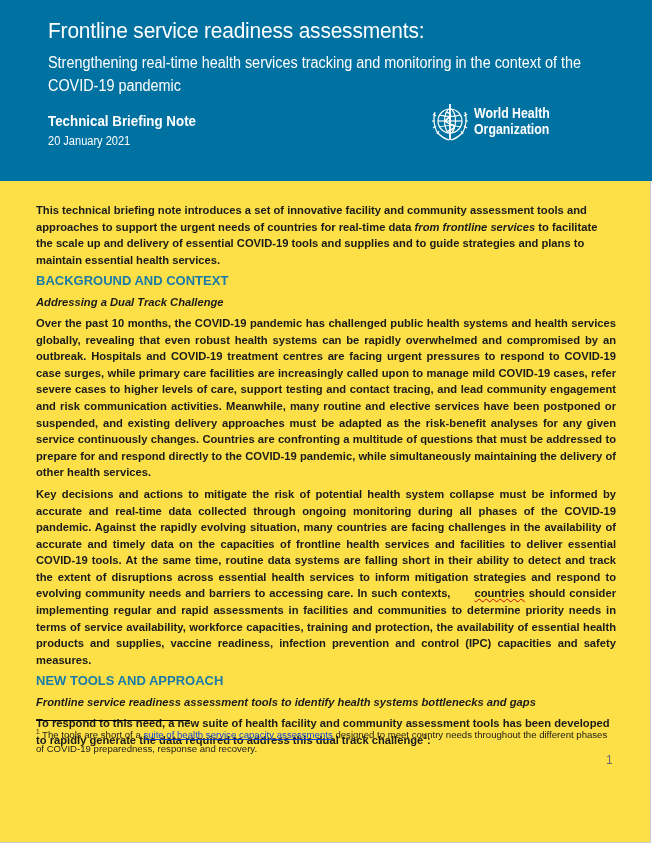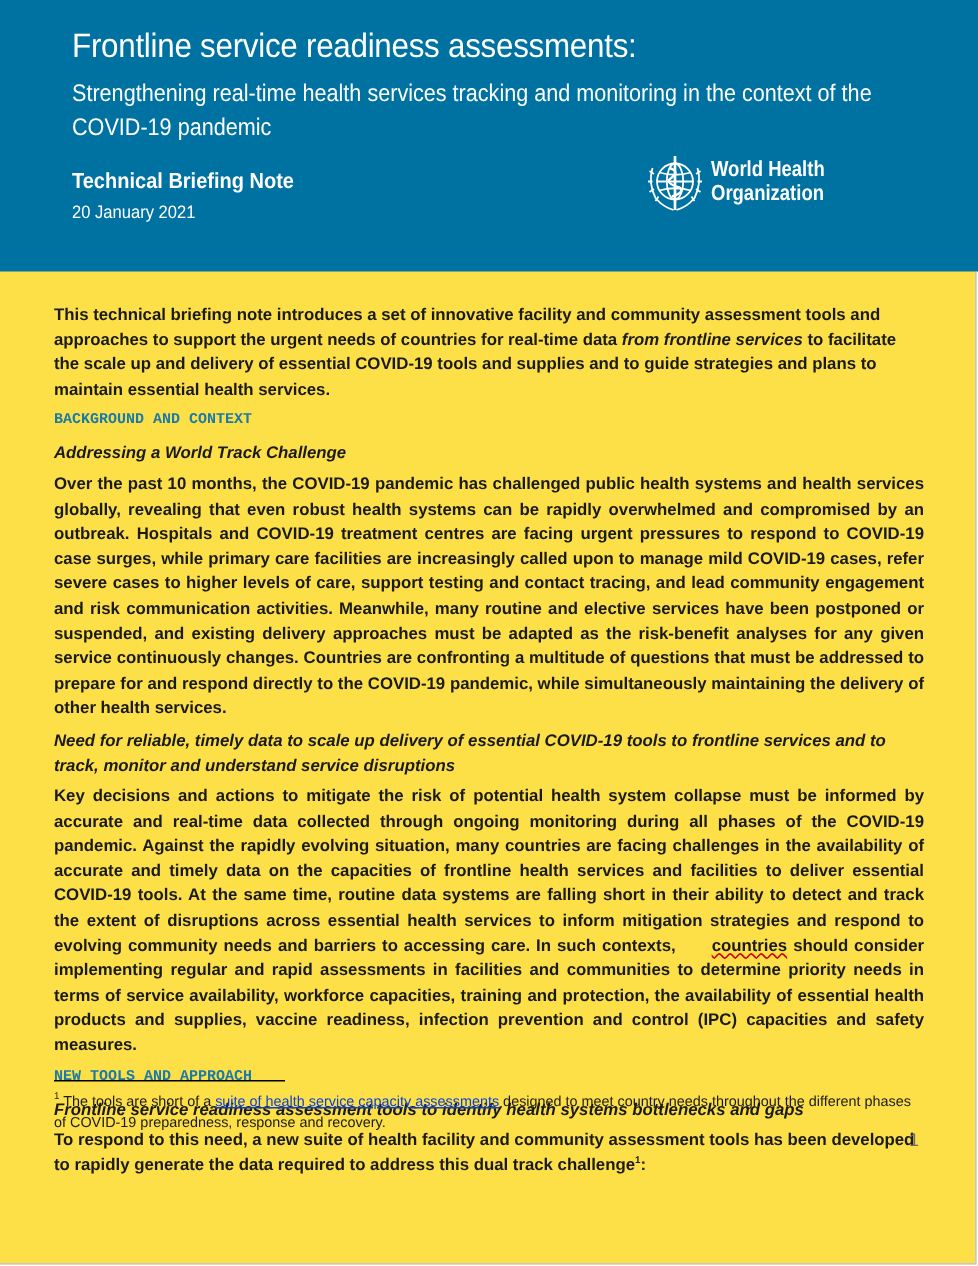--- a/index.html
+++ b/index.html
@@ -35,21 +35,21 @@
   .who-emblem { position: absolute; left: 0; top: 0; width: 40px; height: 44px; }
   .who-text {
     position: absolute; left: 44px; top: 5px; font-size: 14.5px; line-height: 16px; font-weight: bold;
     transform: scaleX(0.85); transform-origin: left top; white-space: nowrap; color:#fff;
   }
   .content { position: absolute; left: 36px; top: 202px; width: 580px; color: #1a1a1a; }
   p { margin: 0; font-size: 11.2px; line-height: 16.6px; font-weight: bold; }
   .justify { text-align: justify; }
   .intro { margin-bottom: 5px; }
   .h1 {
-    color: #1a7aa8; font-weight: bold; font-size: 10px; line-height: 16px; margin: 0 0 5px 0; font-family: Liberation Mono, monospace;
+    color: #1a7aa8; font-weight: bold; font-size: 13px; line-height: 16px; margin: 0 0 5px 0;
   }
   .h2 {
     font-weight: bold; font-style: italic; font-size: 11.2px; line-height: 16.6px; margin: 0 0 4px 0;
   }
   .para { margin-bottom: 5px; }
   .squiggle { text-decoration: underline wavy #d00000; text-decoration-thickness: 1px; margin-left: 20px; }
   .footnote-rule { position: absolute; left: 36px; top: 720px; width: 154px; height: 1px; background: #000; }
   .footnote {
     position: absolute; left: 36px; top: 728px; width: 580px; font-size: 9.6px; line-height: 14px; color: #1a1a1a;
   }
@@ -89,24 +89,23 @@
         <div>World Health</div>
         <div>Organization</div>
       </div>
     </div>
   </div>
 
   <div class="content">
     <p class="intro"><span>This technical briefing note introduces a set of innovative facility and community assessment tools and approaches to support the urgent needs of countries for real-time data </span><em>from frontline services</em><span> to facilitate the scale up and delivery of essential COVID-19 tools and supplies and to guide strategies and plans to maintain essential health services.</span></p>
 
     <div class="h1">BACKGROUND AND CONTEXT</div>
-    <div class="h2">Addressing a World Track Challenge</div>
+    <div class="h2">Addressing a Dual Track Challenge</div>
     <p class="justify para">Over the past 10 months, the COVID-19 pandemic has challenged public health systems and health services globally, revealing that even robust health systems can be rapidly overwhelmed and compromised by an outbreak. Hospitals and COVID-19 treatment centres are facing urgent pressures to respond to COVID-19 case surges, while primary care facilities are increasingly called upon to manage mild COVID-19 cases, refer severe cases to higher levels of care, support testing and contact tracing, and lead community engagement and risk communication activities. Meanwhile, many routine and elective services have been postponed or suspended, and existing delivery approaches must be adapted as the risk-benefit analyses for any given service continuously changes. Countries are confronting a multitude of questions that must be addressed to prepare for and respond directly to the COVID-19 pandemic, while simultaneously maintaining the delivery of other health services.</p>
 
-    <div class="h2">Need for reliable, timely data to scale up delivery of essential COVID-19 tools to frontline services and to track, monitor and understand service disruptions</div>
     <p class="justify para"><span>Key decisions and actions to mitigate the risk of potential health system collapse must be informed by accurate and real-time data collected through ongoing monitoring during all phases of the COVID-19 pandemic. Against the rapidly evolving situation, many countries are facing challenges in the availability of accurate and timely data on the capacities of frontline health services and facilities to deliver essential COVID-19 tools. At the same time, routine data systems are falling short in their ability to detect and track the extent of disruptions across essential health services to inform mitigation strategies and respond to evolving community needs and barriers to accessing care.  In such contexts, </span><span class="squiggle">countries</span><span> should consider implementing regular and rapid assessments in facilities and communities to determine priority needs in terms of service availability, workforce capacities, training and protection, the availability of essential health products and supplies, vaccine readiness, infection prevention and control (IPC) capacities and safety measures.</span></p>
 
     <div class="h1">NEW TOOLS AND APPROACH</div>
     <div class="h2">Frontline service readiness assessment tools to identify health systems bottlenecks and gaps</div>
     <p><span>To respond to this need, a new suite of health facility and community assessment tools has been developed to rapidly generate the data required to address this dual track challenge</span><sup>1</sup><span>:</span></p>
   </div>
 
   <div class="footnote-rule"></div>
   <div class="footnote"><sup>1</sup><span> The tools are short of a </span><a href="#">suite of health service capacity assessments</a><span> designed to meet country needs throughout the different phases of COVID-19 preparedness, response and recovery.</span></div>
 

